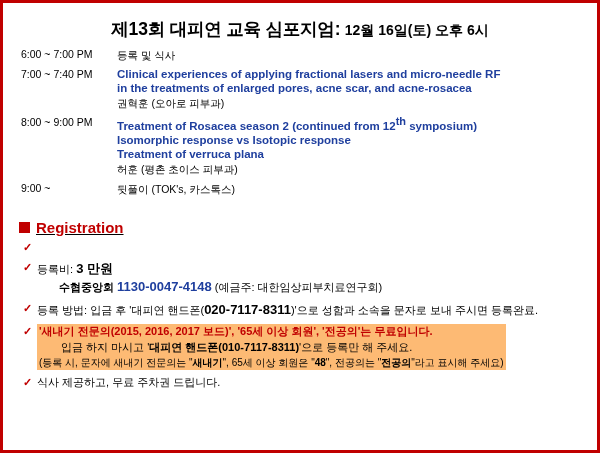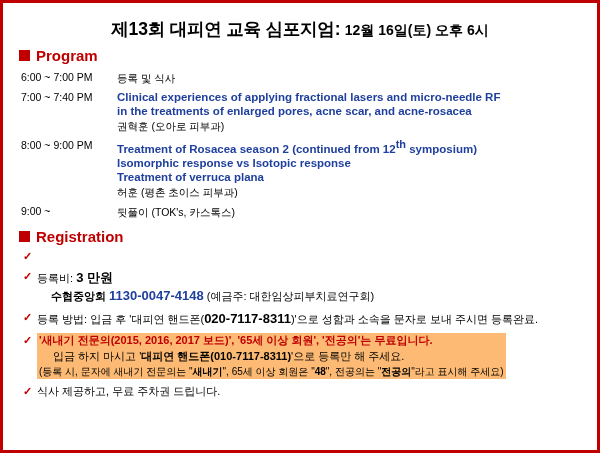--- a/index.html
+++ b/index.html
@@ -134,21 +134,21 @@
     font-weight: bold;
     font-size: 13px;
     text-align: right;
   }
   .acct {
     color: #1f3f9e;
     font-weight: bold;
     font-size: 13px;
   }
   .indent {
-    margin-left: 14px;
+    margin-left: 22px;
   }
   .hl-line {
     background: #fdba74;
     display: block;
     font-size: 11px;
     line-height: 1.45;
     padding: 0 2px;
   }
   .red {
     color: #c00000;
@@ -161,24 +161,20 @@
 <body>
 
 <div class="page">
   <div class="inner">
 
     <div class="title-line">
       <span class="title-main">제13회 대피연 교육 심포지엄:</span>
       <span class="title-sub">12월 16일(토) 오후 6시</span>
     </div>
 
-    <div class="section-head">
-      <span class="sq"></span>
-      <span class="section-title">Program</span>
-    </div>
 
     <table class="program">
       <tbody>
           <tr>
         <td class="t-time">6:00 ~ 7:00 PM</td>
         <td class="t-body">
           <div class="plain">등록 및 식사</div>
         </td>
       </tr>
       <tr>
@@ -200,21 +196,21 @@
       </tr>
       <tr>
         <td class="t-time">9:00 ~</td>
         <td class="t-body">
           <div class="plain">뒷풀이 (TOK's, 카스톡스)</div>
         </td>
       </tr>
     </tbody>
       </table>
 
-    <div class="section-head" style="margin-top:6px;">
+    <div class="section-head" style="margin-top:20px;text-decoration:underline;">
       <span class="sq"></span>
       <span class="section-title">Registration</span>
     </div>
 
     <div class="reg">
 
       <div class="reg-row">
         <span class="chk">✓</span>
       </div>
 

